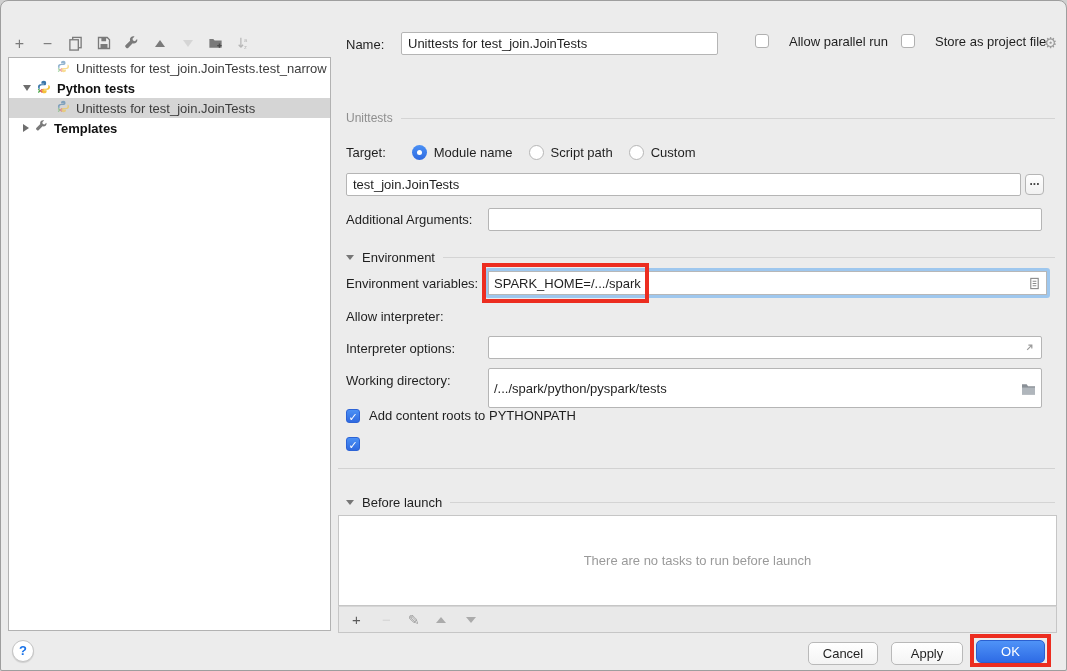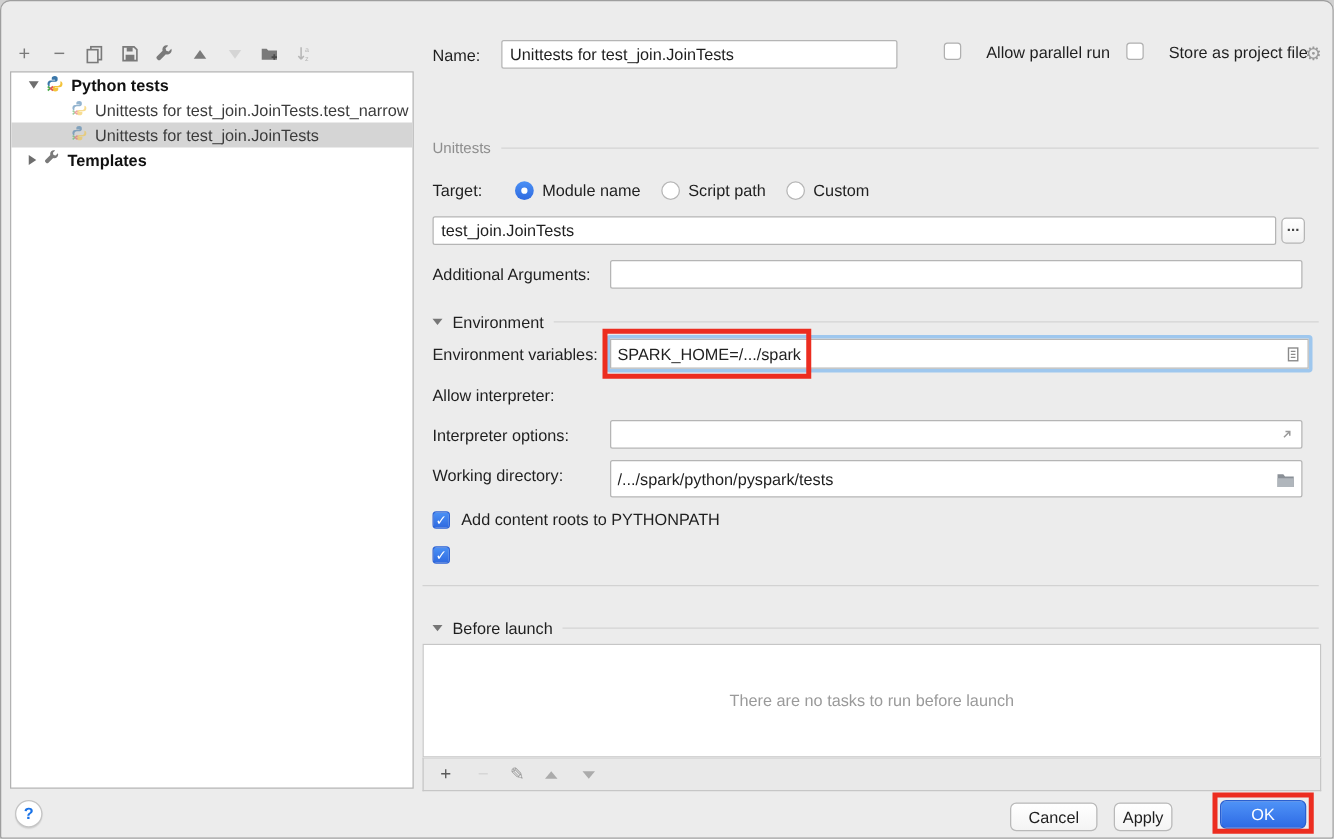--- a/index.html
+++ b/index.html
@@ -71,38 +71,38 @@
   .icon-right{flex:0 0 auto;display:flex;align-items:center}
   .pyint-select{position:absolute;left:487px;top:303px;width:562px;height:24px;background:#fff;border:1px solid #b9b9b9;border-radius:4px;
                 display:flex;align-items:center;gap:5px;padding:0 22px 0 6px;white-space:nowrap;overflow:hidden}
   .pyint-path{color:#9a9a9a;font-size:11px;overflow:hidden}
   .stepper{position:absolute;right:1px;top:1px;bottom:1px;width:17px;border-radius:0 3px 3px 0;
            background:linear-gradient(#4e90f8,#2f66e8);display:flex;flex-direction:column;align-items:center;justify-content:center;gap:3px}
   .chev-up{width:0;height:0;border-left:4px solid transparent;border-right:4px solid transparent;border-bottom:4px solid #fff}
   .chev-dn{width:0;height:0;border-left:4px solid transparent;border-right:4px solid transparent;border-top:4px solid #fff}
   .intopt-field{position:absolute;left:487px;top:335px;width:554px;height:23px;display:flex;align-items:center;padding:0 5px}
   .intopt-field input{flex:1;border:none;outline:none;background:transparent;font:inherit}
-  .workdir-field{position:absolute;left:487px;top:367px;width:554px;height:30px;display:flex;align-items:center;padding:0 5px}
+  .workdir-field{position:absolute;left:487px;top:367px;width:554px;height:40px;display:flex;align-items:center;padding:0 5px}
   .workdir-field .wval{flex:1;overflow:hidden;white-space:nowrap}
   .cbrow{position:absolute;left:345px;display:flex;align-items:center;gap:9px}
   .divider{position:absolute;left:337px;right:11px;top:467px;border-top:1px solid #d2d2d2}
   
   .tasks-panel{position:absolute;left:337px;top:514px;width:719px;height:91px;background:#fff;border:1px solid #c6c6c6;
                display:flex;align-items:center;justify-content:center;color:#9a9a9a}
   .bl-toolbar{position:absolute;left:337px;top:605px;width:719px;height:27px;background:#e9e9e9;border:1px solid #c6c6c6;border-top:1px solid #d5d5d5;
               display:flex;align-items:center;gap:13px;padding:0 9px}
   .bl-toolbar .ticon{font-size:15px}
   .pencil{font-size:14px;color:#9a9a9a}
   .tri-up2{width:0;height:0;border-left:5px solid transparent;border-right:5px solid transparent;border-bottom:6px solid #ababab}
   .tri-dn2{width:0;height:0;border-left:5px solid transparent;border-right:5px solid transparent;border-top:6px solid #ababab}
   
   .btn{position:absolute;height:23px;border:1px solid #b9b9b9;border-radius:5px;background:linear-gradient(#ffffff,#f4f4f4);
        display:flex;align-items:center;justify-content:center;color:#1f1f1f}
   .btn-cancel{left:807px;top:641px;width:70px}
-  .btn-apply{left:890px;top:641px;width:47px}
+  .btn-apply{left:890px;top:641px;width:72px}
   .btn-ok{left:975px;top:639px;width:69px;background:linear-gradient(#4f93f7,#2e6be5);border-color:#2a5fd0;color:#fff}
   
   .anno{position:absolute;border:4px solid #ec2d20;z-index:10;pointer-events:none}
   .anno-env{left:481px;top:262px;width:167px;height:40px}
   .anno-ok{left:969px;top:633px;width:81px;height:33px}
 </style>
 </head>
 <body>
 
 <div class="window">
@@ -143,43 +143,43 @@
     <span class="ticon disabled">
       <svg width="15" height="14" viewBox="0 0 16 16">
           <path stroke="#8a8a8a" stroke-width="1.4" fill="none" d="M5 2v11M5 13l-2.5-3M5 13l2.5-3"></path>
           <text x="8.5" y="6.5" font-size="6.5" fill="#8a8a8a">a</text>
           <text x="8.5" y="14.5" font-size="6.5" fill="#8a8a8a">z</text>
         </svg>
     </span>
   </div>
 
   <div class="tree">
+    <div class="trow child">
+      <span class="faded">
+        <svg width="13" height="13" viewBox="0 0 14 14">
+            <path fill="#3B77A9" d="M6.9.8c-1.8 0-2.5.8-2.5 1.8v1.2h2.7v.5H3.2C2 4.3 1 5.3 1 6.9c0 1.2.6 2 1.7 2.2V7.3c0-1.1 1-2 2.1-2h2.7c.9 0 1.6-.7 1.6-1.6V2.6C9.1 1.6 8.3.8 6.9.8z"></path>
+            <path fill="#F3C33B" d="M7.1 13.2c1.8 0 2.5-.8 2.5-1.8v-1.2H6.9v-.5h3.9c1.2 0 2.2-1 2.2-2.6 0-1.2-.6-2-1.7-2.2v1.8c0 1.1-1 2-2.1 2H6.5c-.9 0-1.6.7-1.6 1.6v1.1c0 1 .8 1.8 2.2 1.8z"></path>
+            <path stroke="#4CAF50" stroke-width="1.3" fill="none" d="M1.2 9.2l2 1.6-2 1.6"></path>
+            <path stroke="#E05555" stroke-width="1.3" fill="none" d="M5.4 12.4l-2-1.6 2-1.6"></path>
+          </svg>
+      </span>
+      <span>Unittests for test_join.JoinTests.test_narrow</span>
+    </div>
     <div class="trow bold">
       <span class="disc-dn"></span>
       <span>
         <svg width="14" height="14" viewBox="0 0 14 14">
             <path fill="#3B77A9" d="M6.9.8c-1.8 0-2.5.8-2.5 1.8v1.2h2.7v.5H3.2C2 4.3 1 5.3 1 6.9c0 1.2.6 2 1.7 2.2V7.3c0-1.1 1-2 2.1-2h2.7c.9 0 1.6-.7 1.6-1.6V2.6C9.1 1.6 8.3.8 6.9.8z"></path>
             <path fill="#F3C33B" d="M7.1 13.2c1.8 0 2.5-.8 2.5-1.8v-1.2H6.9v-.5h3.9c1.2 0 2.2-1 2.2-2.6 0-1.2-.6-2-1.7-2.2v1.8c0 1.1-1 2-2.1 2H6.5c-.9 0-1.6.7-1.6 1.6v1.1c0 1 .8 1.8 2.2 1.8z"></path>
             <path stroke="#4CAF50" stroke-width="1.3" fill="none" d="M1.2 9.2l2 1.6-2 1.6"></path>
             <path stroke="#E05555" stroke-width="1.3" fill="none" d="M5.4 12.4l-2-1.6 2-1.6"></path>
           </svg>
       </span>
       <span>Python tests</span>
     </div>
-    <div class="trow child">
-      <span class="faded">
-        <svg width="13" height="13" viewBox="0 0 14 14">
-            <path fill="#3B77A9" d="M6.9.8c-1.8 0-2.5.8-2.5 1.8v1.2h2.7v.5H3.2C2 4.3 1 5.3 1 6.9c0 1.2.6 2 1.7 2.2V7.3c0-1.1 1-2 2.1-2h2.7c.9 0 1.6-.7 1.6-1.6V2.6C9.1 1.6 8.3.8 6.9.8z"></path>
-            <path fill="#F3C33B" d="M7.1 13.2c1.8 0 2.5-.8 2.5-1.8v-1.2H6.9v-.5h3.9c1.2 0 2.2-1 2.2-2.6 0-1.2-.6-2-1.7-2.2v1.8c0 1.1-1 2-2.1 2H6.5c-.9 0-1.6.7-1.6 1.6v1.1c0 1 .8 1.8 2.2 1.8z"></path>
-            <path stroke="#4CAF50" stroke-width="1.3" fill="none" d="M1.2 9.2l2 1.6-2 1.6"></path>
-            <path stroke="#E05555" stroke-width="1.3" fill="none" d="M5.4 12.4l-2-1.6 2-1.6"></path>
-          </svg>
-      </span>
-      <span>Unittests for test_join.JoinTests.test_narrow</span>
-    </div>
     <div class="trow child selected">
       <span class="faded">
         <svg width="13" height="13" viewBox="0 0 14 14">
             <path fill="#3B77A9" d="M6.9.8c-1.8 0-2.5.8-2.5 1.8v1.2h2.7v.5H3.2C2 4.3 1 5.3 1 6.9c0 1.2.6 2 1.7 2.2V7.3c0-1.1 1-2 2.1-2h2.7c.9 0 1.6-.7 1.6-1.6V2.6C9.1 1.6 8.3.8 6.9.8z"></path>
             <path fill="#F3C33B" d="M7.1 13.2c1.8 0 2.5-.8 2.5-1.8v-1.2H6.9v-.5h3.9c1.2 0 2.2-1 2.2-2.6 0-1.2-.6-2-1.7-2.2v1.8c0 1.1-1 2-2.1 2H6.5c-.9 0-1.6.7-1.6 1.6v1.1c0 1 .8 1.8 2.2 1.8z"></path>
             <path stroke="#4CAF50" stroke-width="1.3" fill="none" d="M1.2 9.2l2 1.6-2 1.6"></path>
             <path stroke="#E05555" stroke-width="1.3" fill="none" d="M5.4 12.4l-2-1.6 2-1.6"></path>
           </svg>
       </span>
       <span>Unittests for test_join.JoinTests</span>

